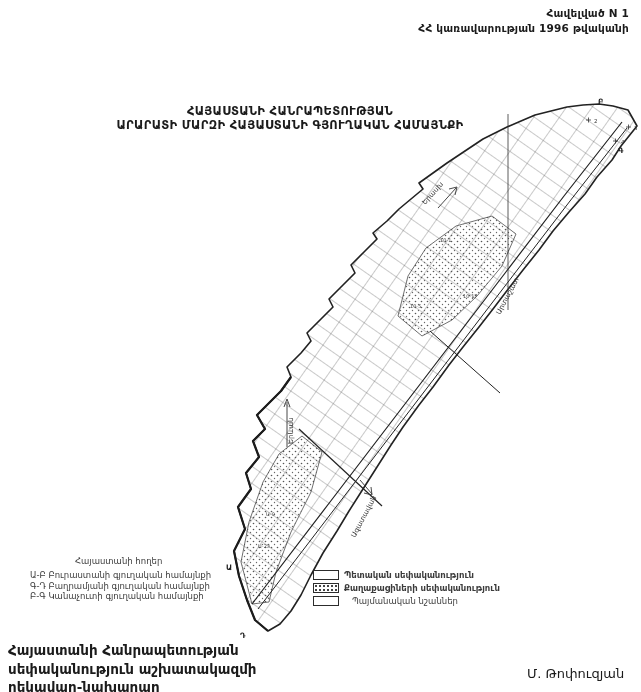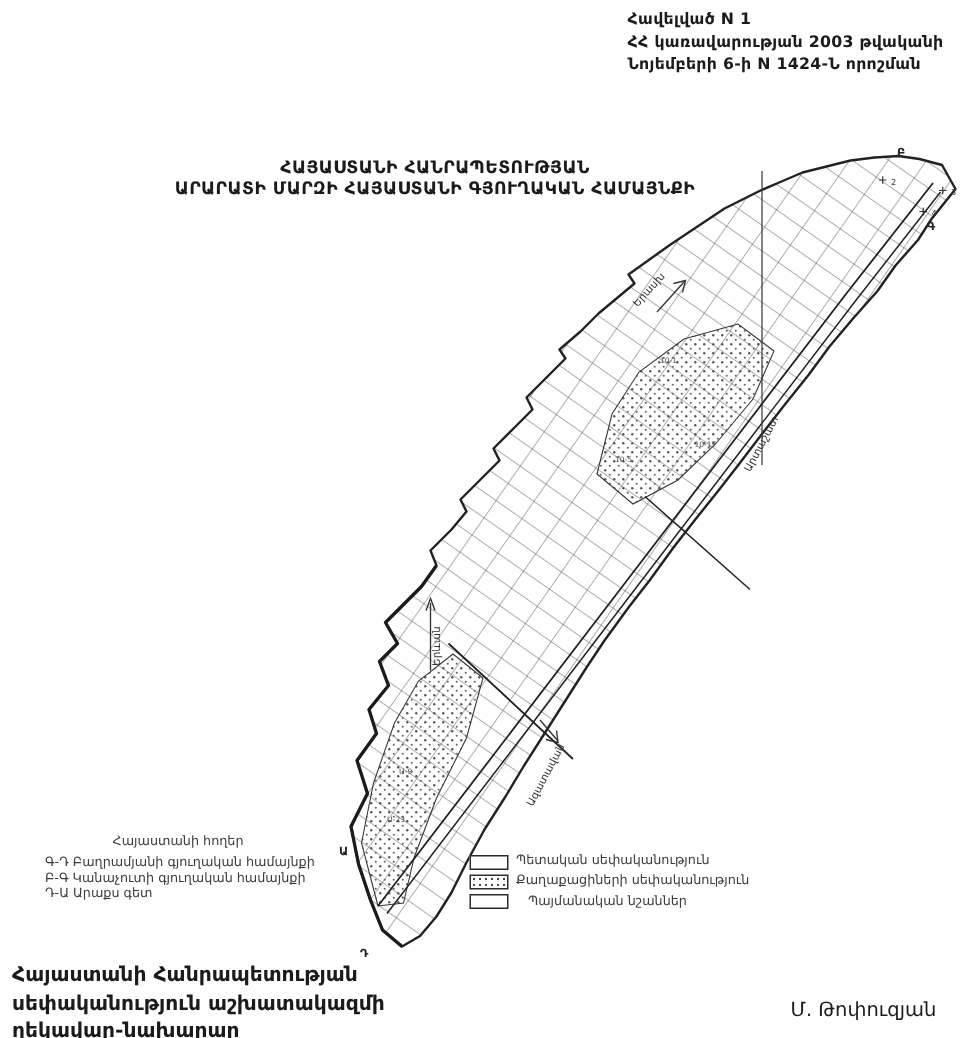--- a/index.html
+++ b/index.html
@@ -2,33 +2,33 @@
 <html><head>
 <meta charset="utf-8">
 <style>
   html,body{margin:0;padding:0;}
   body{
     width:641px;height:692px;position:relative;background:#ffffff;
     font-family:"DejaVu Sans", sans-serif;color:#1b1b1b;overflow:hidden;
   }
   .abs{position:absolute;}
   .hdr{
-    top:6px;right:12px;text-align:left;font-weight:bold;
+    top:6px;right:12px;text-align:right;font-weight:bold;
     font-size:10.5px;line-height:15px;letter-spacing:0.2px;
   }
   .title{
     top:104px;left:55px;width:470px;text-align:center;font-weight:bold;
     font-size:11.5px;line-height:14px;letter-spacing:0.3px;
   }
   .map-wrap{top:0;left:0;width:641px;height:692px;}
   .leg-left-title{top:556px;left:75px;font-size:8.5px;color:#3c3c3c;}
   .leg-left-items{top:570px;left:30px;font-size:8.5px;line-height:10.5px;color:#3c3c3c;}
   .leg-right-title{top:556px;left:352px;font-size:8.5px;color:#3c3c3c;margin-top:40px;}
   .leg-right-items{top:569px;left:313px;font-size:8.5px;color:#3c3c3c;}
-  .leg-row{display:flex;align-items:flex-start;margin-bottom:2px;}
+  .leg-row{display:flex;align-items:center;margin-bottom:2px;font-weight:bold;}
   .swatch{
     width:24px;height:8px;border:1px solid #2c2c2c;margin-right:5px;margin-top:1px;
     flex:0 0 auto;background:#fff;
   }
   .swatch.dotted{
     background-image:radial-gradient(circle, #444 0.8px, transparent 0.9px);
     background-size:4px 4px;
   }
   .leg-label{width:168px;line-height:10px;}
   .footer-left{
@@ -39,22 +39,21 @@
   svg .tiny{font-size:5px;fill:#4a4a4a;}
   svg .pt{font-size:5.5px;fill:#333;}
   svg .bnd{font-size:7.5px;font-weight:bold;fill:#222;}
   svg .roadlbl{font-size:7px;fill:#333;}
 </style>
 </head>
 <body>
 
 <div class="abs hdr">
   <div>Հավելված N 1</div>
-  <div>ՀՀ կառավարության 2003 թվականի</div>
-  <div>Նոյեմբերի 6-ի N 1424-Ն որոշման</div>
+  <div>ՀՀ կառավարության 1996 թվականի</div>
 </div>
 
 <div class="abs title">
   <div>ՀԱՅԱՍՏԱՆԻ ՀԱՆՐԱՊԵՏՈՒԹՅԱՆ</div>
   <div>ԱՐԱՐԱՏԻ ՄԱՐԶԻ ՀԱՅԱՍՏԱՆԻ ԳՅՈՒՂԱԿԱՆ ՀԱՄԱՅՆՔԻ</div>
 </div>
 
 <div class="abs map-wrap">
 <svg width="641" height="692" viewBox="0 0 641 692">
   <defs>
@@ -126,23 +125,23 @@
   <text class="tiny" x="440" y="242">10-1</text>
   <text class="tiny" x="543" y="298" transform="translate(-80,0)">10-17</text>
   <text class="tiny" x="410" y="308">10-5</text>
   <text class="tiny" x="266" y="516">Ա-9</text>
   <text class="tiny" x="258" y="548">Ա-23</text>
 </svg>
 </div>
 
 <div class="abs leg-left-title">Հայաստանի հողեր</div>
 <div class="abs leg-left-items">
+  <div>Ա-Բ Բուրաստանի գյուղական համայնքի</div>
   <div>Գ-Դ Բաղրամյանի գյուղական համայնքի</div>
   <div>Բ-Գ Կանաչուտի գյուղական համայնքի</div>
-  <div>Դ-Ա Արաքս գետ</div>
 </div>
 
 <div class="abs leg-right-title">Պայմանական նշաններ</div>
 <div class="abs leg-right-items">
   <div class="leg-row">
     <span class="swatch"></span>
     <span class="leg-label">Պետական սեփականություն</span>
   </div>
   <div class="leg-row">
     <span class="swatch dotted"></span>

